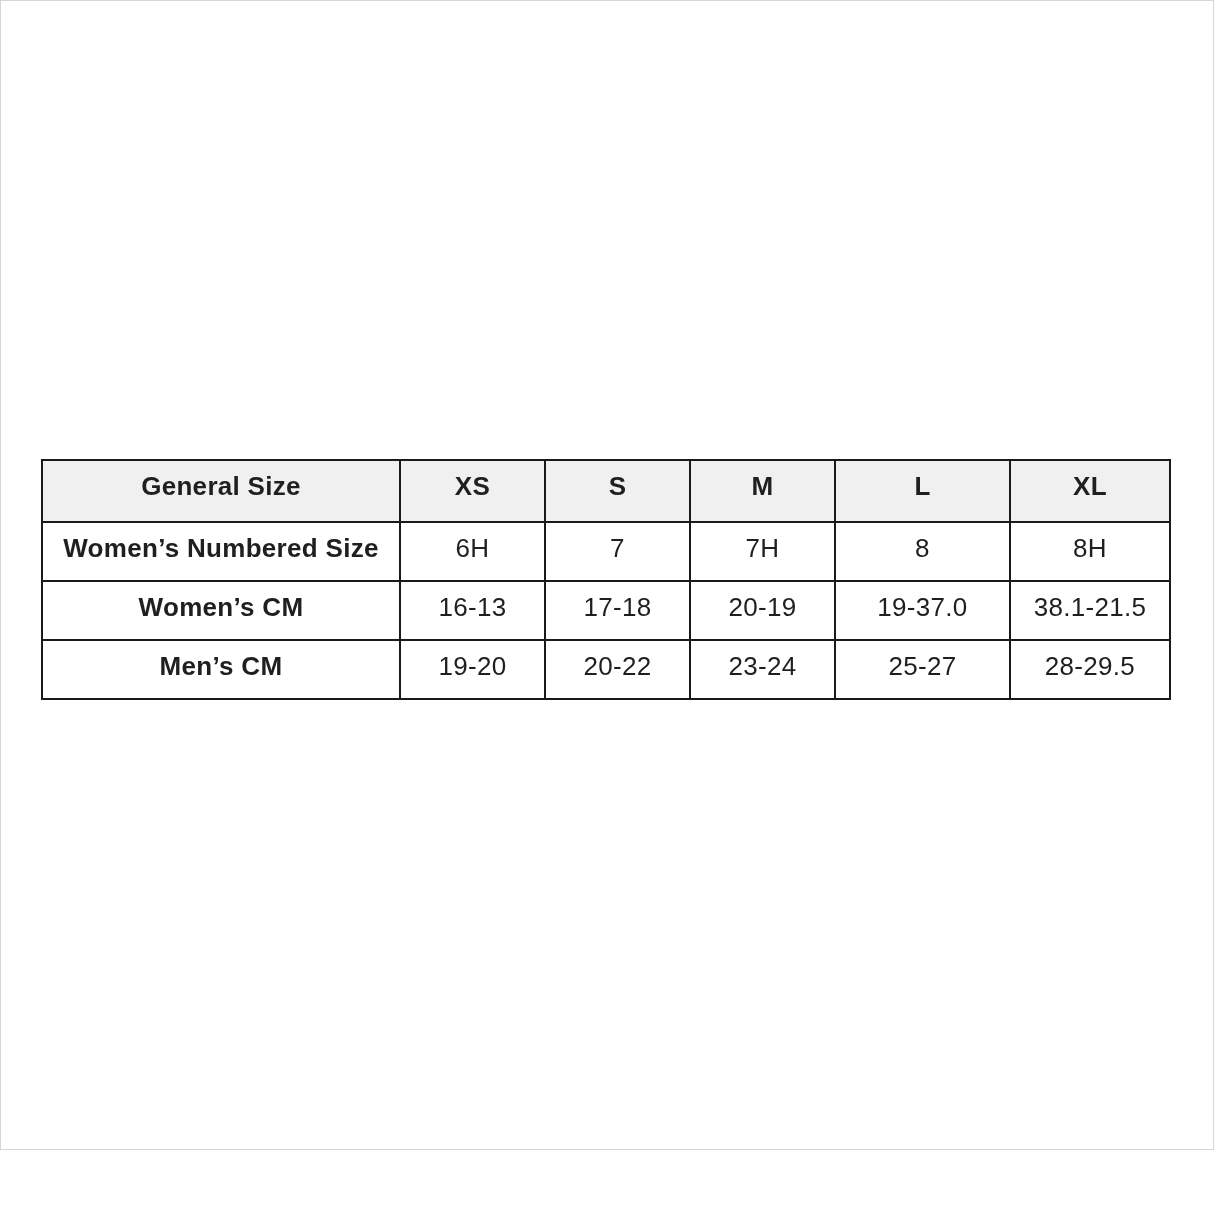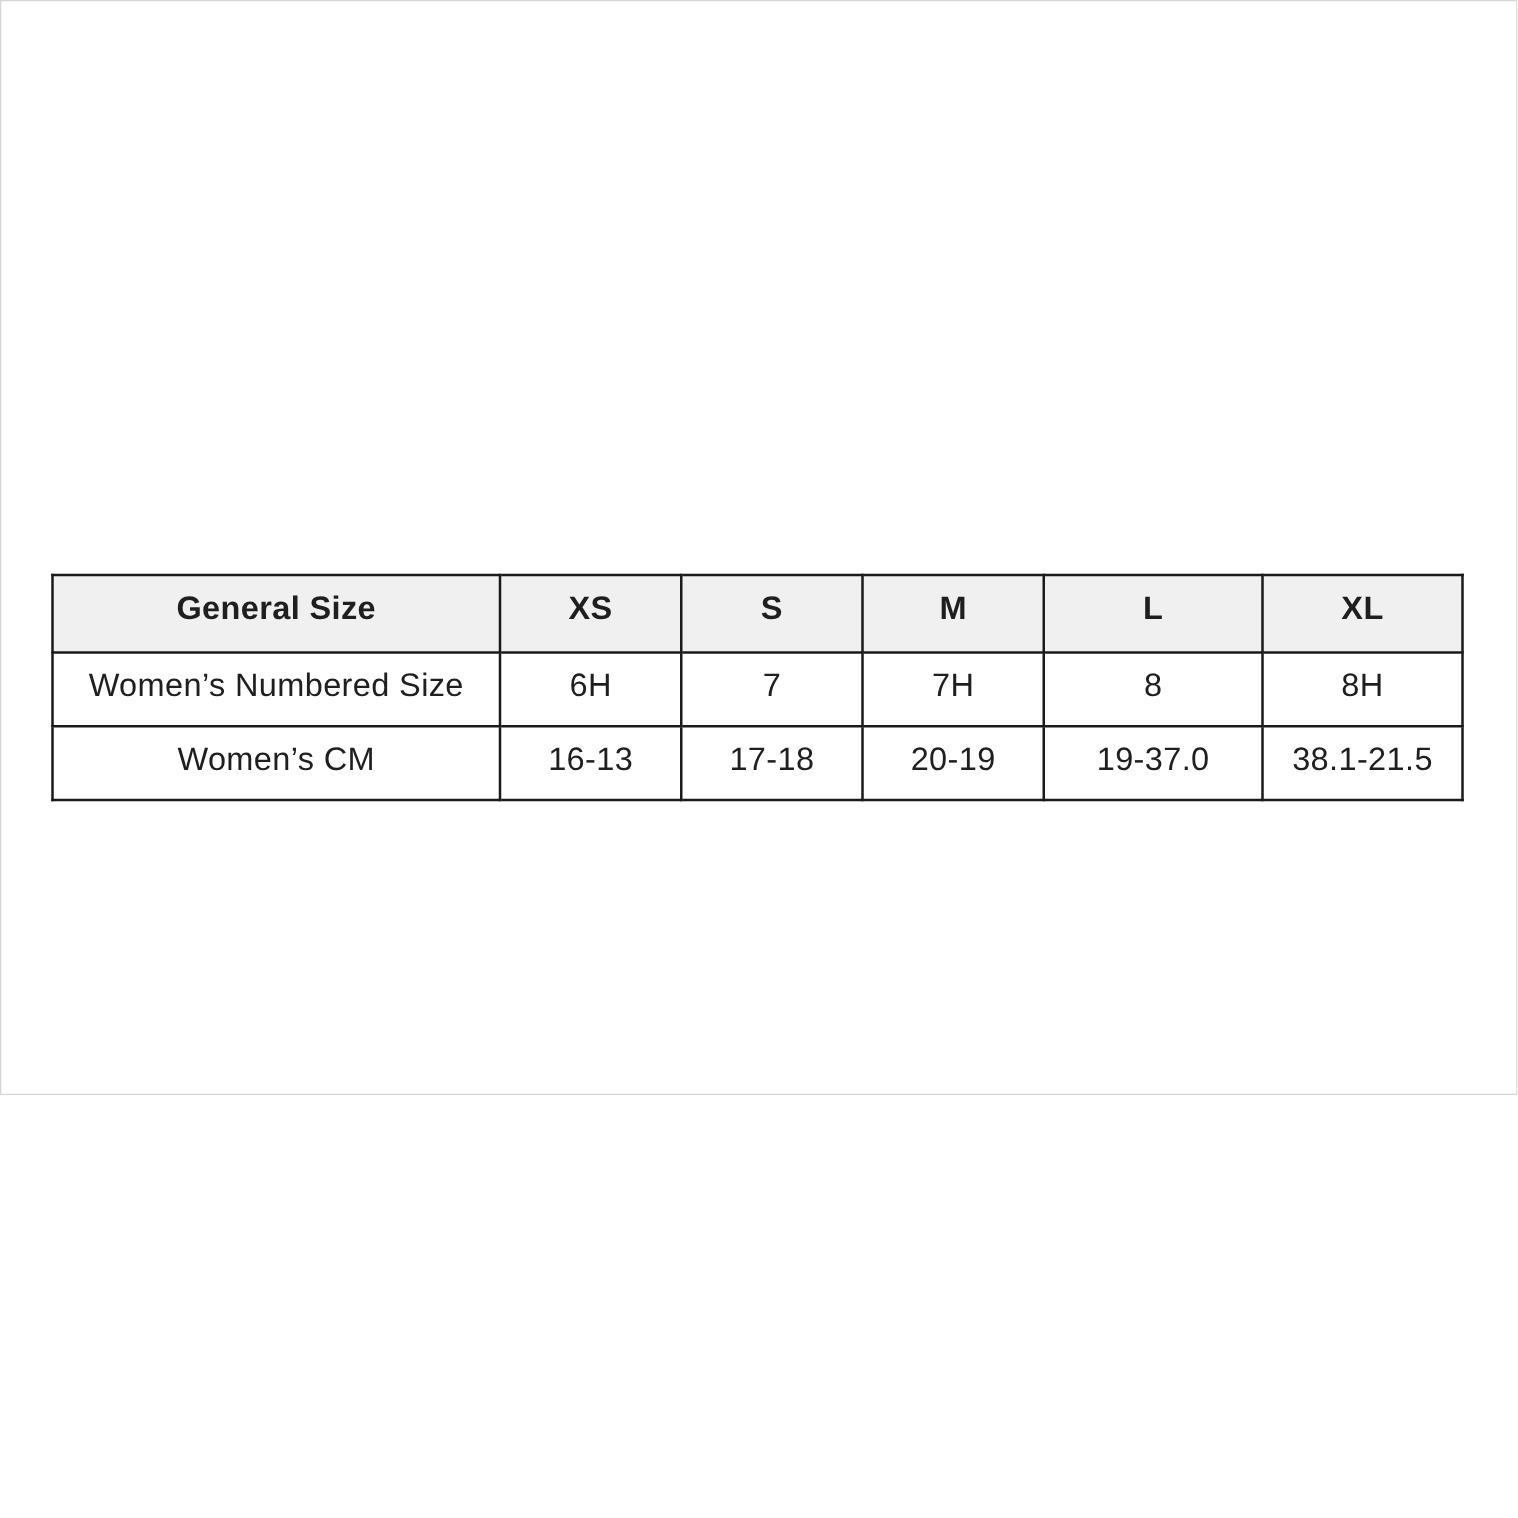--- a/index.html
+++ b/index.html
@@ -6,21 +6,21 @@
   html, body {
     width: 1214px;
     height: 1214px;
     background: #ffffff;
     font-family: "Liberation Sans", "DejaVu Sans", sans-serif;
     color: #1f1f1f;
   }
   .canvas {
     position: relative;
     width: 1214px;
-    height: 876px;
+    height: 1150px;
     background: #ffffff;
     border: 1px solid #d6d6d6;
   }
   table.size-chart {
     position: absolute;
     left: 40px;
     top: 458px;
     width: 1128px;
     border-collapse: collapse;
     table-layout: fixed;
@@ -34,21 +34,21 @@
     padding-top: 10px;
     font-size: 26px;
     letter-spacing: 0.3px;
   }
   table.size-chart thead th {
     background: #f0f0f0;
     font-weight: bold;
     height: 62px;
   }
   table.size-chart tbody th {
-    font-weight: normal;
+    font-weight: bold;
     height: 59px;
     margin-left: 39px;
   }
   table.size-chart tbody td {
     font-weight: normal;
     height: 59px;
     margin-left: 28px;
   }
   col.c-label { width: 358px; }
   col.c-xs { width: 145px; }
@@ -90,15 +90,23 @@
         <td>8H</td>
       </tr>
       <tr>
         <th>Women’s CM</th>
         <td>16-13</td>
         <td>17-18</td>
         <td>20-19</td>
         <td>19-37.0</td>
         <td>38.1-21.5</td>
       </tr>
+      <tr>
+        <th>Men’s CM</th>
+        <td>19-20</td>
+        <td>20-22</td>
+        <td>23-24</td>
+        <td>25-27</td>
+        <td>28-29.5</td>
+      </tr>
     </tbody>
   </table>
 </div>
 
 </body></html>

